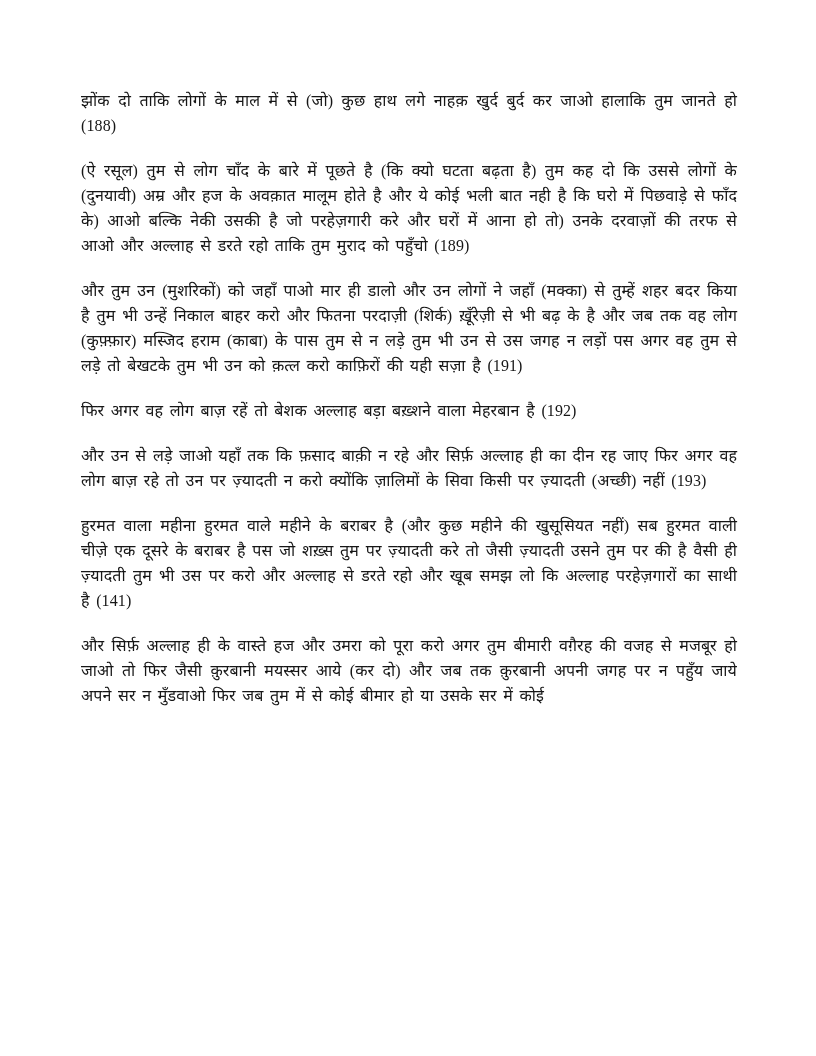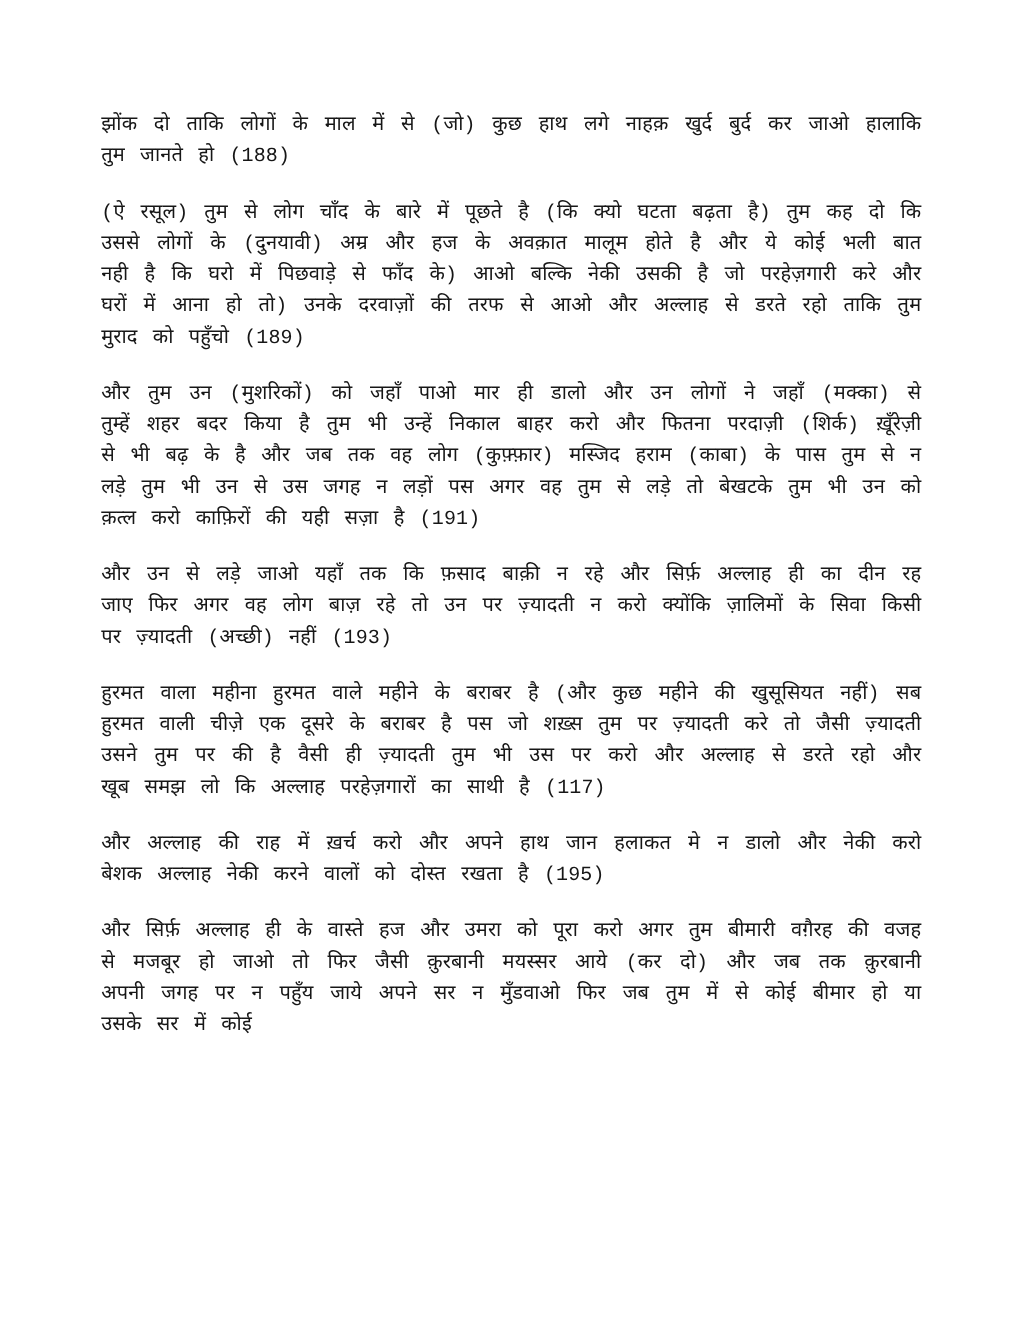--- a/index.html
+++ b/index.html
@@ -26,32 +26,31 @@
     width: 656px;
   }
   p.para {
     margin: 0 0 20px 0;
     font-size: 16px;
     line-height: 25px;
     text-align: justify;
     word-spacing: 2.5px;
     letter-spacing: 0.1px;
     color: #161616;
-    font-family: Liberation Mono, monospace;
   }
   p.para:last-child {
     margin-bottom: 12px;
   }
 </style>
 </head>
 <body>
 
 <div class="page">
   <article class="doc-body">
     <p class="para">झोंक दो ताकि लोगों के माल में से (जो) कुछ हाथ लगे नाहक़ खुर्द बुर्द कर जाओ हालाकि तुम जानते हो (188)</p>
     <p class="para">(ऐ रसूल) तुम से लोग चाँद के बारे में पूछते है (कि क्यो घटता बढ़ता है) तुम कह दो कि उससे लोगों के (दुनयावी) अम्र और हज के अवक़ात मालूम होते है और ये कोई भली बात नही है कि घरो में पिछवाड़े से फाँद के) आओ बल्कि नेकी उसकी है जो परहेज़गारी करे और घरों में आना हो तो) उनके दरवाज़ों की तरफ से आओ और अल्लाह से डरते रहो ताकि तुम मुराद को पहुँचो (189)</p>
     <p class="para">और तुम उन (मुशरिकों) को जहाँ पाओ मार ही डालो और उन लोगों ने जहाँ (मक्का) से तुम्हें शहर बदर किया है तुम भी उन्हें निकाल बाहर करो और फितना परदाज़ी (शिर्क) ख़ूँरेज़ी से भी बढ़ के है और जब तक वह लोग (कुफ़्फ़ार) मस्जिद हराम (काबा) के पास तुम से न लड़े तुम भी उन से उस जगह न लड़ों पस अगर वह तुम से लड़े तो बेखटके तुम भी उन को क़त्ल करो काफ़िरों की यही सज़ा है (191)</p>
+    <p class="para">फिर अगर वह लोग बाज़ रहें तो बेशक अल्लाह बड़ा बख़्शने वाला मेहरबान है (192)</p>
     <p class="para">और उन से लड़े जाओ यहाँ तक कि फ़साद बाक़ी न रहे और सिर्फ़ अल्लाह ही का दीन रह जाए फिर अगर वह लोग बाज़ रहे तो उन पर ज़्यादती न करो क्योंकि ज़ालिमों के सिवा किसी पर ज़्यादती (अच्छी) नहीं (193)</p>
-    <p class="para">हुरमत वाला महीना हुरमत वाले महीने के बराबर है (और कुछ महीने की खुसूसियत नहीं) सब हुरमत वाली चीज़े एक दूसरे के बराबर है पस जो शख़्स तुम पर ज़्यादती करे तो जैसी ज़्यादती उसने तुम पर की है वैसी ही ज़्यादती तुम भी उस पर करो और अल्लाह से डरते रहो और खूब समझ लो कि अल्लाह परहेज़गारों का साथी है (117)</p>
-    <p class="para">और अल्लाह की राह में ख़र्च करो और अपने हाथ जान हलाकत मे न डालो और नेकी करो बेशक अल्लाह नेकी करने वालों को दोस्त रखता है (195)</p>
+    <p class="para">हुरमत वाला महीना हुरमत वाले महीने के बराबर है (और कुछ महीने की खुसूसियत नहीं) सब हुरमत वाली चीज़े एक दूसरे के बराबर है पस जो शख़्स तुम पर ज़्यादती करे तो जैसी ज़्यादती उसने तुम पर की है वैसी ही ज़्यादती तुम भी उस पर करो और अल्लाह से डरते रहो और खूब समझ लो कि अल्लाह परहेज़गारों का साथी है (141)</p>
     <p class="para">और सिर्फ़ अल्लाह ही के वास्ते हज और उमरा को पूरा करो अगर तुम बीमारी वग़ैरह की वजह से मजबूर हो जाओ तो फिर जैसी क़ुरबानी मयस्सर आये (कर दो) और जब तक क़ुरबानी अपनी जगह पर न पहुँय जाये अपने सर न मुँडवाओ फिर जब तुम में से कोई बीमार हो या उसके सर में कोई</p>
   </article>
 </div>
 
 </body></html>

